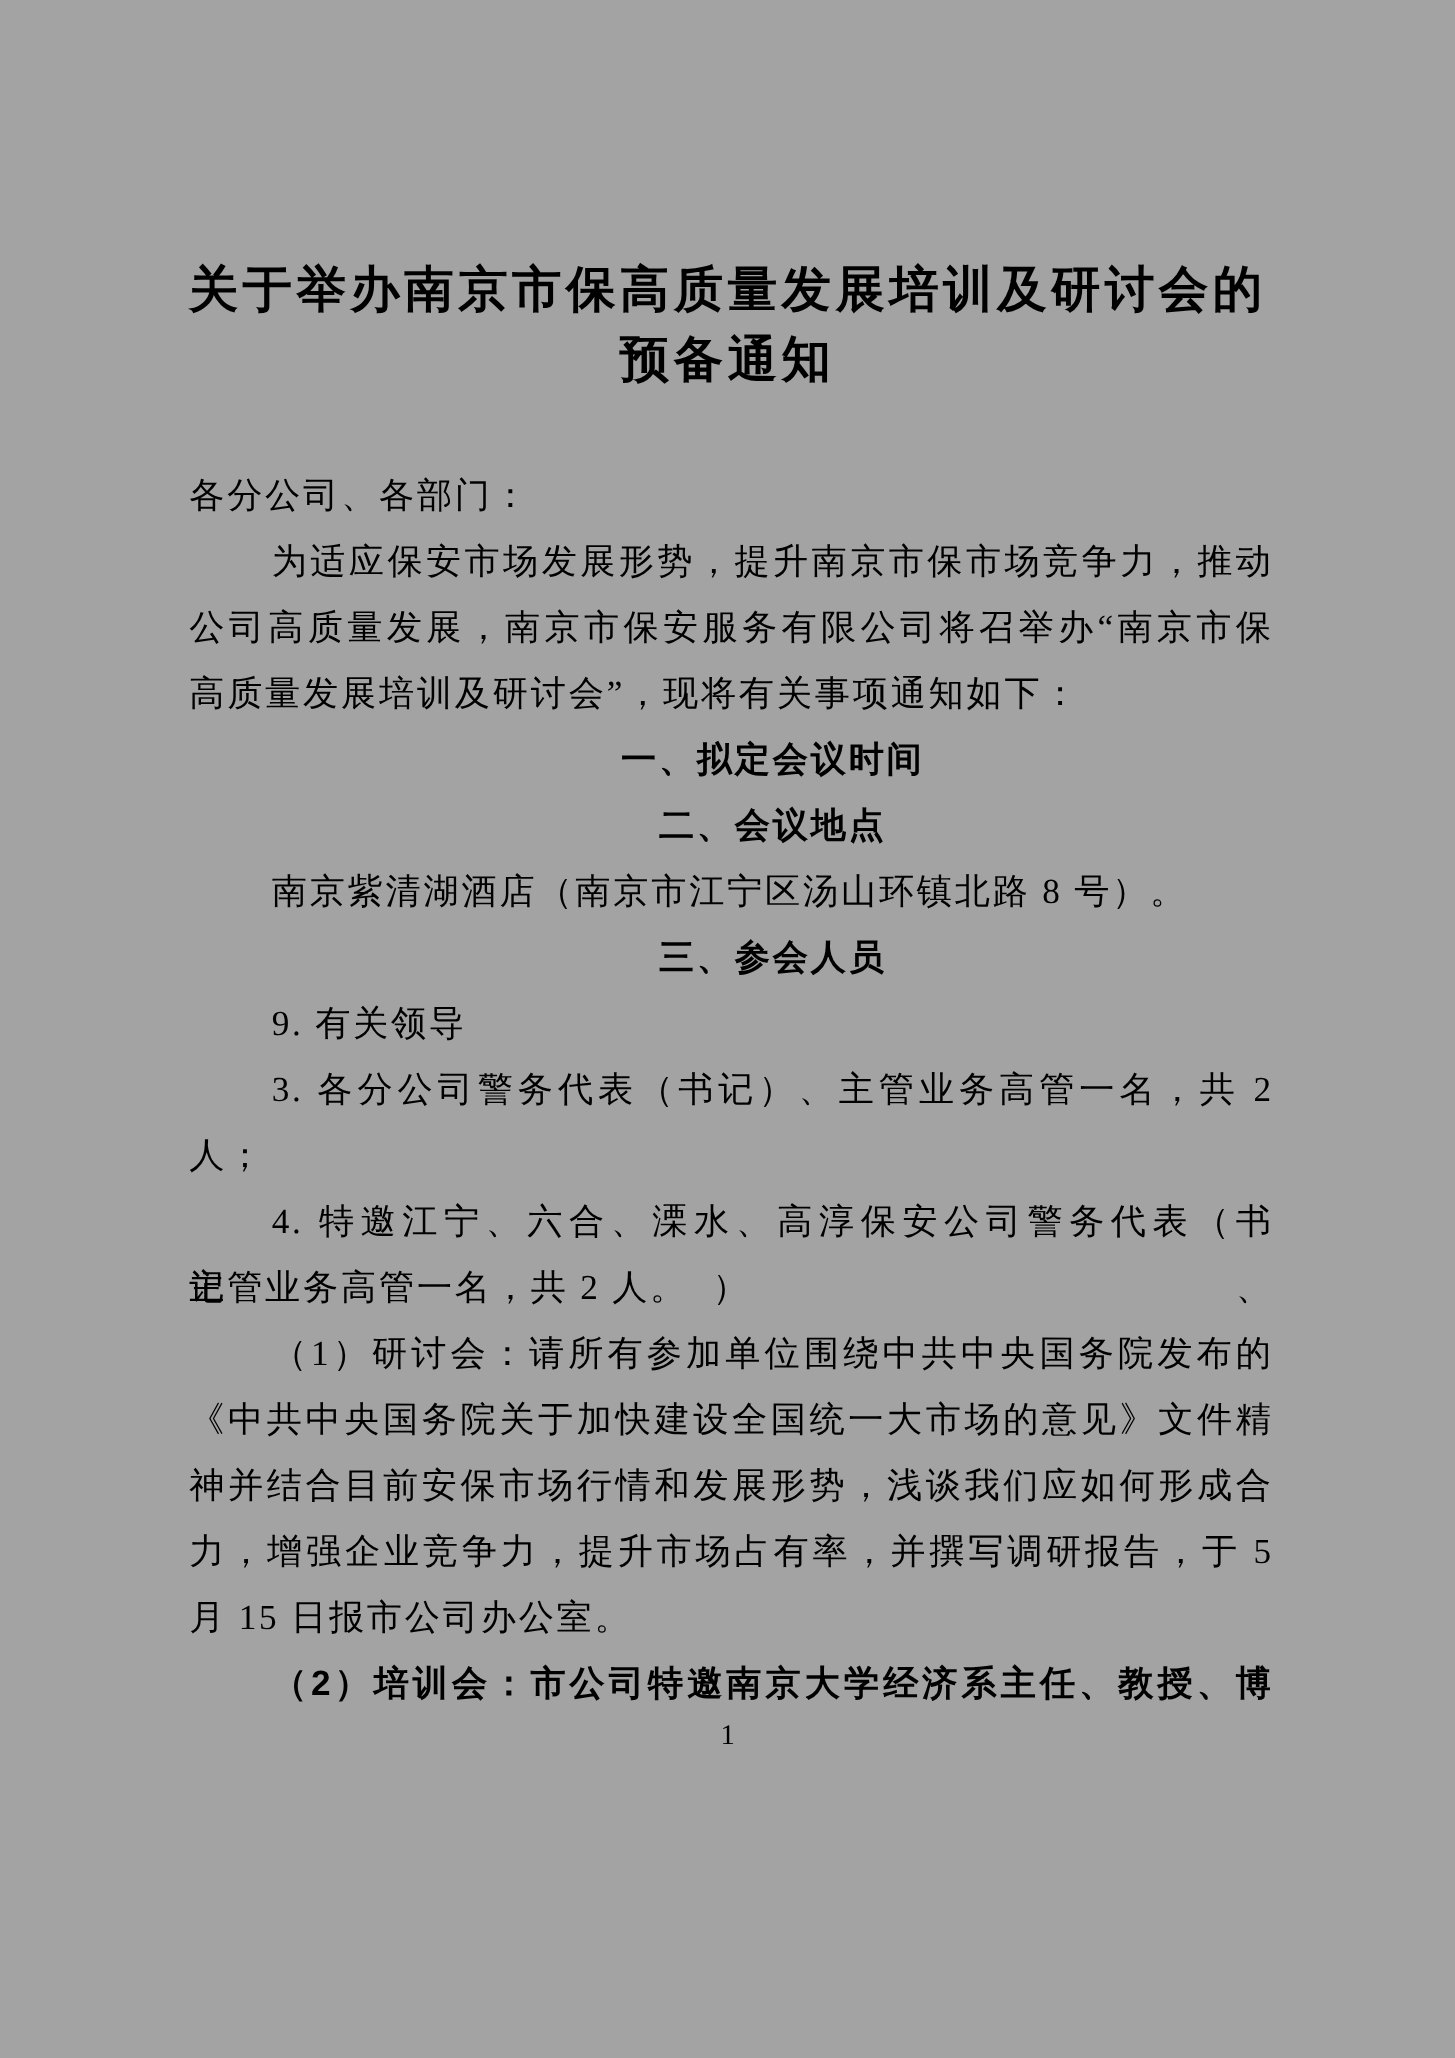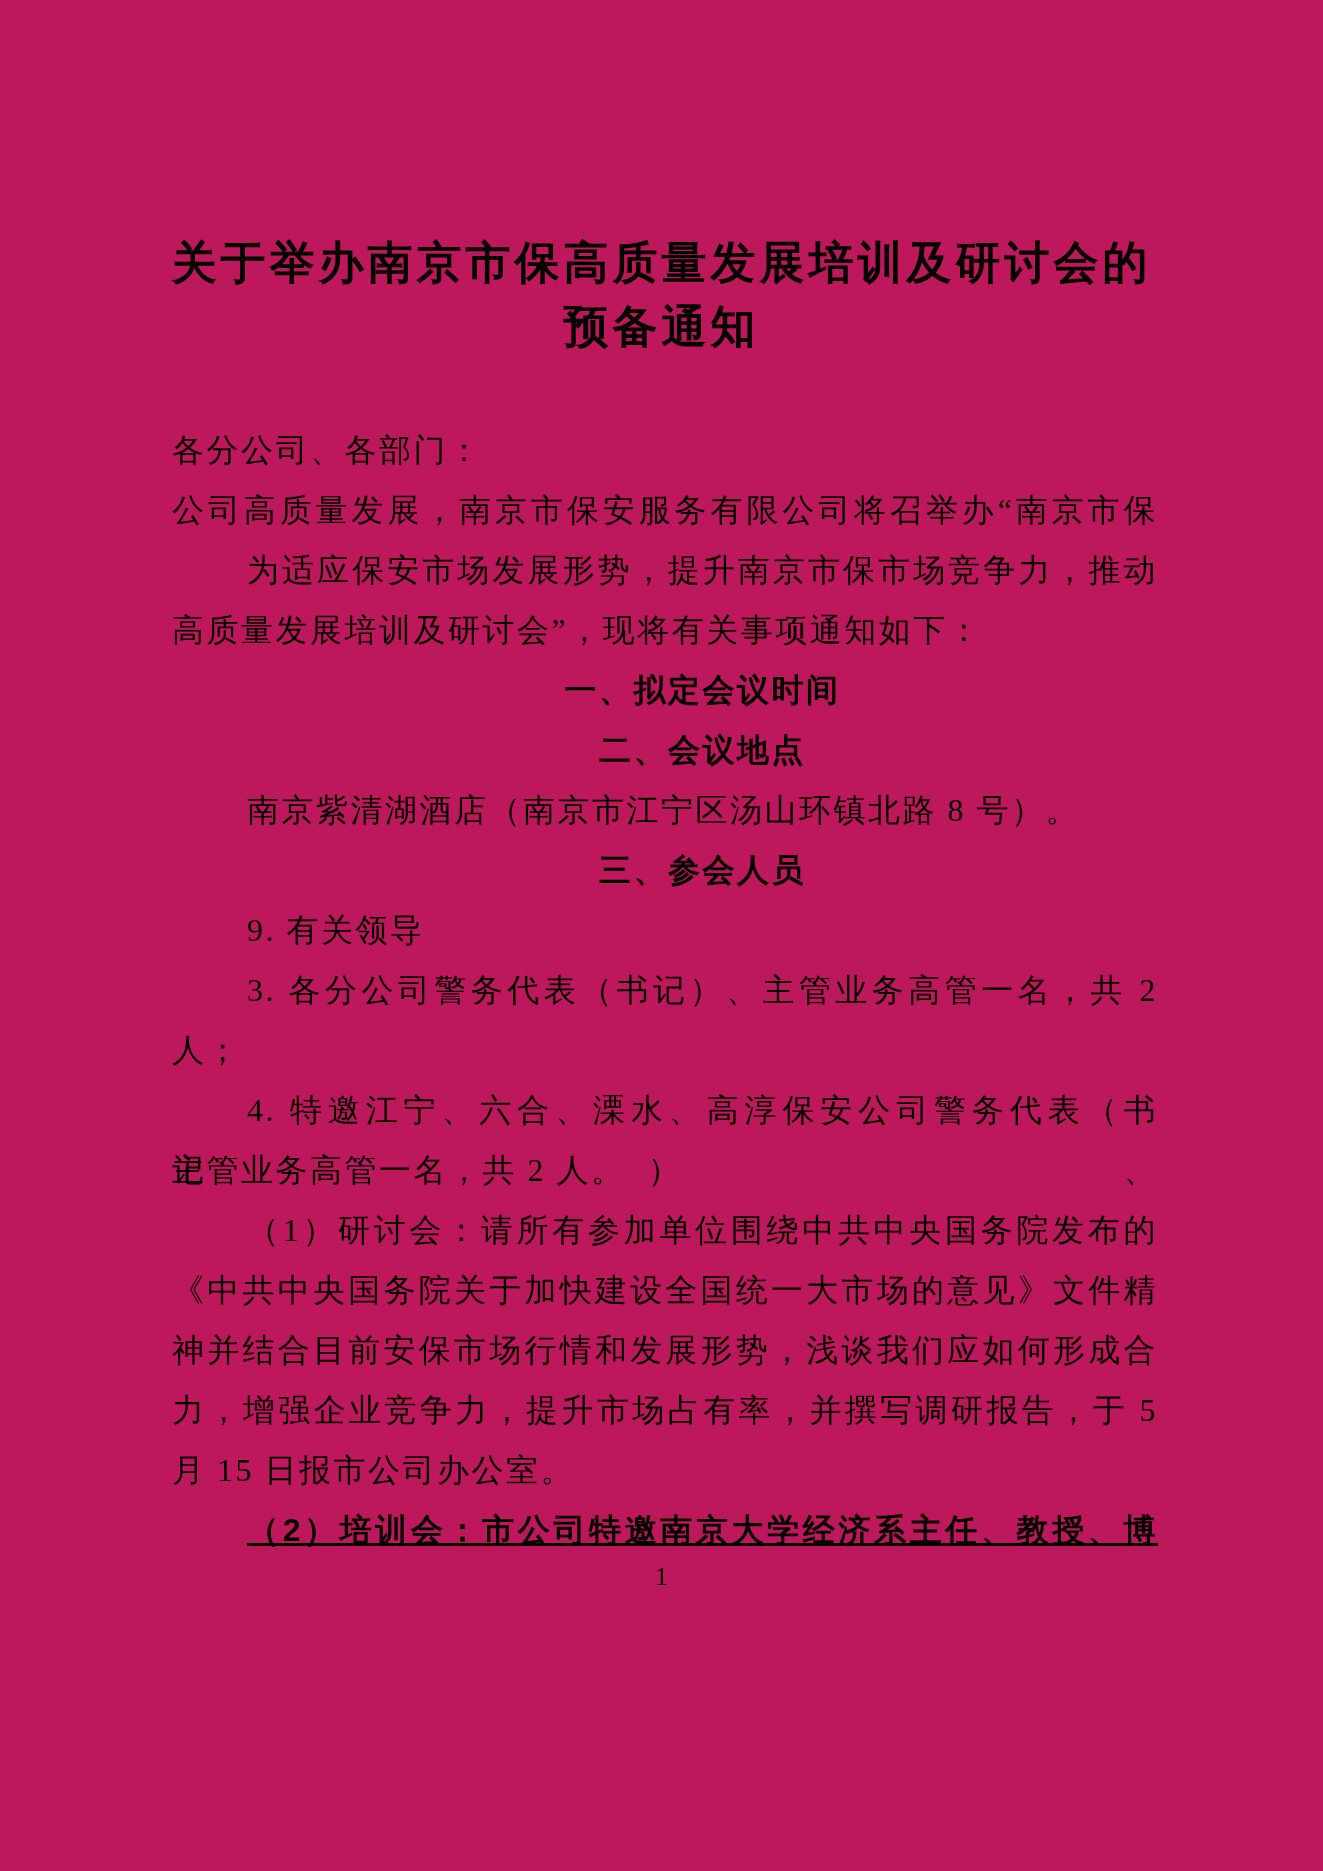--- a/index.html
+++ b/index.html
@@ -4,21 +4,21 @@
 <style>
   html, body {
     margin: 0;
     padding: 0;
     background: #ffffff;
   }
   .page {
     position: relative;
     width: 1323px;
     height: 1871px;
-    background: #be185d;
+    background: #a3a3a3;
     color: #000000;
     overflow: hidden;
     font-family: "Liberation Serif", serif;
   }
   .title {
     margin: 231px 80px 0 80px;
     text-align: center;
     font-weight: bold;
     font-size: 45px;
     line-height: 64px;
@@ -43,21 +43,20 @@
   .heading {
     font-weight: bold;
     font-family: "Liberation Sans", sans-serif;
     text-indent: 75px;
     text-align: center;
   }
   .boldindent {
     font-weight: bold;
     font-family: "Liberation Sans", sans-serif;
     text-indent: 75px;
-    text-decoration: underline;
   }
   .justify {
     white-space: normal;
     text-align: justify;
     text-align-last: justify;
   }
   .page-num {
     margin-top: 2px;
     height: 30px;
     line-height: 30px;
@@ -71,22 +70,22 @@
 
 <div class="page">
 
   <div class="title">
     <div>关于举办南京市保高质量发展培训及研讨会的</div>
     <div>预备通知</div>
   </div>
 
   <div class="content">
     <div class="line">各分公司、各部门：</div>
+    <div class="line indent justify">为适应保安市场发展形势，提升南京市保市场竞争力，推动</div>
     <div class="line justify">公司高质量发展，南京市保安服务有限公司将召举办“南京市保</div>
-    <div class="line indent justify">为适应保安市场发展形势，提升南京市保市场竞争力，推动</div>
     <div class="line">高质量发展培训及研讨会”，现将有关事项通知如下：</div>
     <div class="line heading">一、拟定会议时间</div>
     <div class="line heading">二、会议地点</div>
     <div class="line indent">南京紫清湖酒店（南京市江宁区汤山环镇北路 8 号）。</div>
     <div class="line heading">三、参会人员</div>
     <div class="line indent">9. 有关领导</div>
     <div class="line indent justify">3. 各分公司警务代表（书记）、主管业务高管一名，共 2</div>
     <div class="line">人；</div>
     <div class="line indent justify">4. 特邀江宁、六合、溧水、高淳保安公司警务代表（书记）、</div>
     <div class="line">主管业务高管一名，共 2 人。</div>

